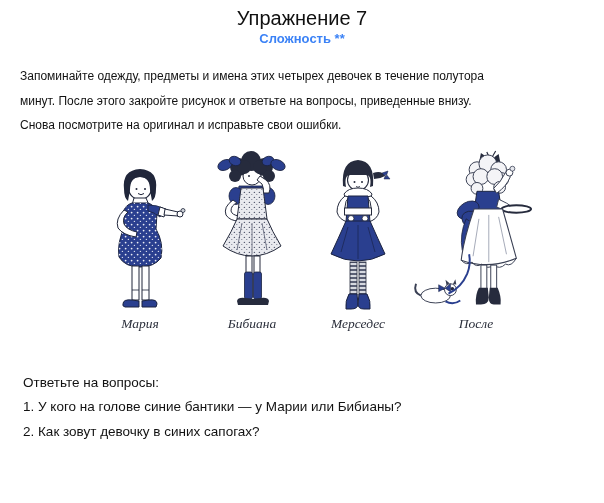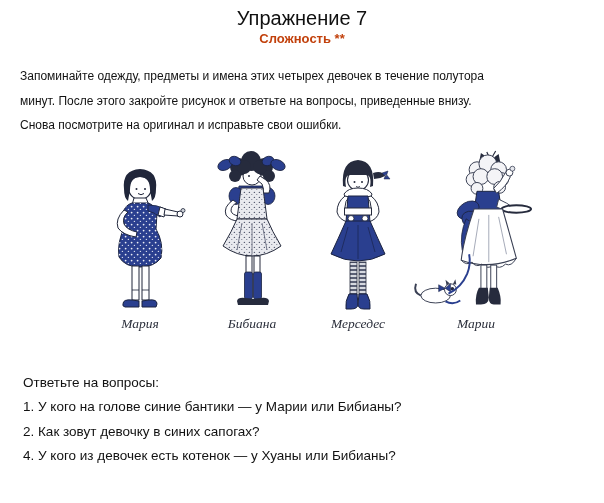--- a/index.html
+++ b/index.html
@@ -1,21 +1,21 @@
 <!DOCTYPE html>
 <html><head>
 <meta charset="utf-8">
 <style>
   html,body { margin:0; padding:0; background:#ffffff; }
   .page {
     position:relative; width:604px; height:503px; background:#ffffff;
     font-family:"Liberation Sans","DejaVu Sans",sans-serif; color:#121212; overflow:hidden;
   }
   .title { margin:0; padding-top:7px; text-align:center; font-size:20px; font-weight:400; color:#101010; }
-  .subtitle { margin:1px 0 0; text-align:center; font-size:13px; font-weight:700; color:#c2410c; }
+  .subtitle { margin:1px 0 0; text-align:center; font-size:13px; font-weight:700; color:#3b82f6; }
   .intro { position:absolute; top:64px; left:20px; right:14px; font-size:12px; line-height:24.5px; }
   .intro div { white-space:nowrap; }
   .figures { position:absolute; top:150px; left:0; width:500px; height:188px; }
   .figure { position:absolute; top:0; height:183px; display:flex; flex-direction:column; align-items:center; justify-content:flex-end; }
   .figure svg { display:block; }
   .figure-label {
     font-family:"Liberation Serif","DejaVu Serif",serif; font-style:italic;
     font-size:13.5px; color:#2b2f3b; margin-top:3px; height:17px; line-height:15px;
   }
   .fig-maria { left:85px;  width:110px; }
@@ -226,25 +226,24 @@
           <path d="M9,148 Q1,145 4,136" stroke="#3a4054" stroke-width="2" fill="none"></path>
           <ellipse cx="24" cy="148" rx="15" ry="7.5" fill="#ffffff" stroke="#3a4054" stroke-width="1"></ellipse>
           <circle cx="39" cy="142" r="6" fill="#ffffff" stroke="#3a4054" stroke-width="1"></circle>
           <path d="M35,137.5 L34,132 L38,135.5 Z M41.5,136.5 L44,131.5 L45,136.8 Z" fill="#3a4054"></path>
           <circle cx="41" cy="141" r="1.8" fill="#262b3d"></circle>
           <path d="M27,137 L33.5,140.5 L27,144 Z M39,136 L33.5,140.5 L39.5,144.5 Z" fill="#2a3f8f" stroke="#1b2340" stroke-width="0.5"></path>
           <path d="M37,146 Q50,140 56,126 Q60,116 58,106" stroke="#2a3f8f" stroke-width="2" fill="none"></path>
           <path d="M34,154 Q42,158 49,153" stroke="#2a3f8f" stroke-width="2" fill="none"></path>
         </g>
       </svg>
-      <div class="figure-label">Марии</div>
+      <div class="figure-label">После</div>
     </div>
 
   </div>
 
   <div class="questions">
     <div>Ответьте на вопросы:</div>
     <div>1. У кого на голове синие бантики — у Марии или Бибианы?</div>
     <div>2. Как зовут девочку в синих сапогах?</div>
-    <div>4. У кого из девочек есть котенок — у Хуаны или Бибианы?</div>
   </div>
 
 </div>
 
 </body></html>

